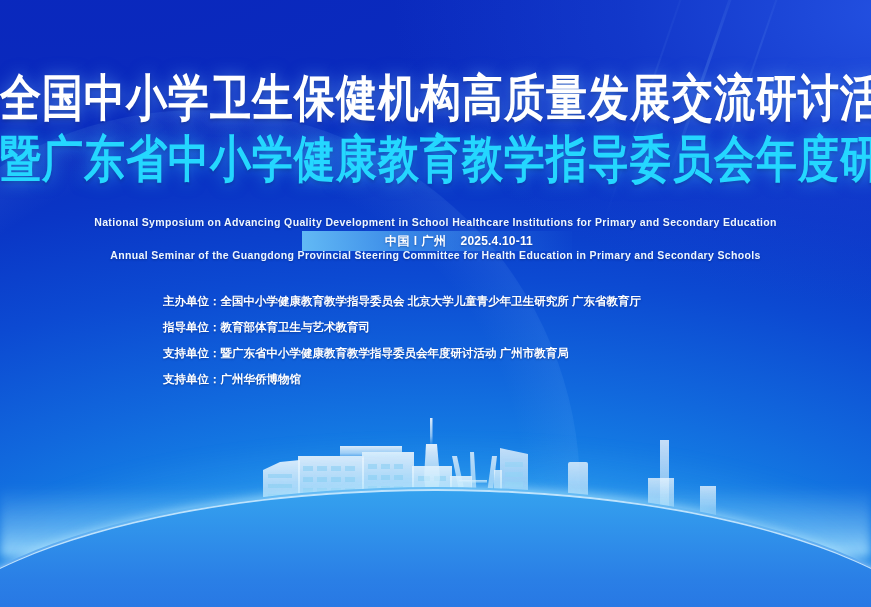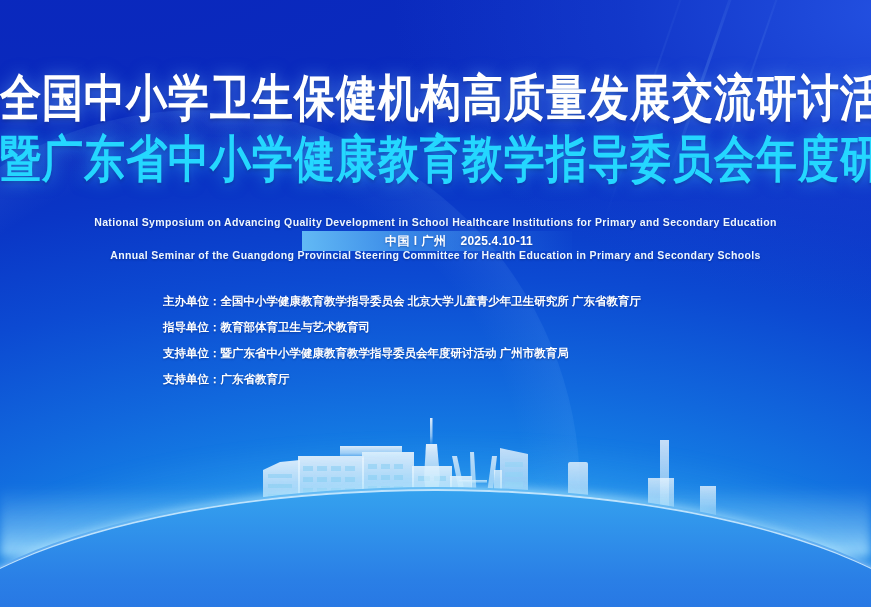--- a/index.html
+++ b/index.html
@@ -322,17 +322,17 @@
     <div class="org-row">
       <span class="org-label">主办单位：</span><span class="org-value">全国中小学健康教育教学指导委员会   北京大学儿童青少年卫生研究所   广东省教育厅</span>
     </div>
     <div class="org-row">
       <span class="org-label">指导单位：</span><span class="org-value">教育部体育卫生与艺术教育司</span>
     </div>
     <div class="org-row">
       <span class="org-label">支持单位：</span><span class="org-value">暨广东省中小学健康教育教学指导委员会年度研讨活动   广州市教育局</span>
     </div>
     <div class="org-row">
-      <span class="org-label">支持单位：</span><span class="org-value">广东省教育厅</span>
+      <span class="org-label">支持单位：</span><span class="org-value">广州华侨博物馆</span>
     </div>
   </div>
 
 </div>
 
 </body></html>

